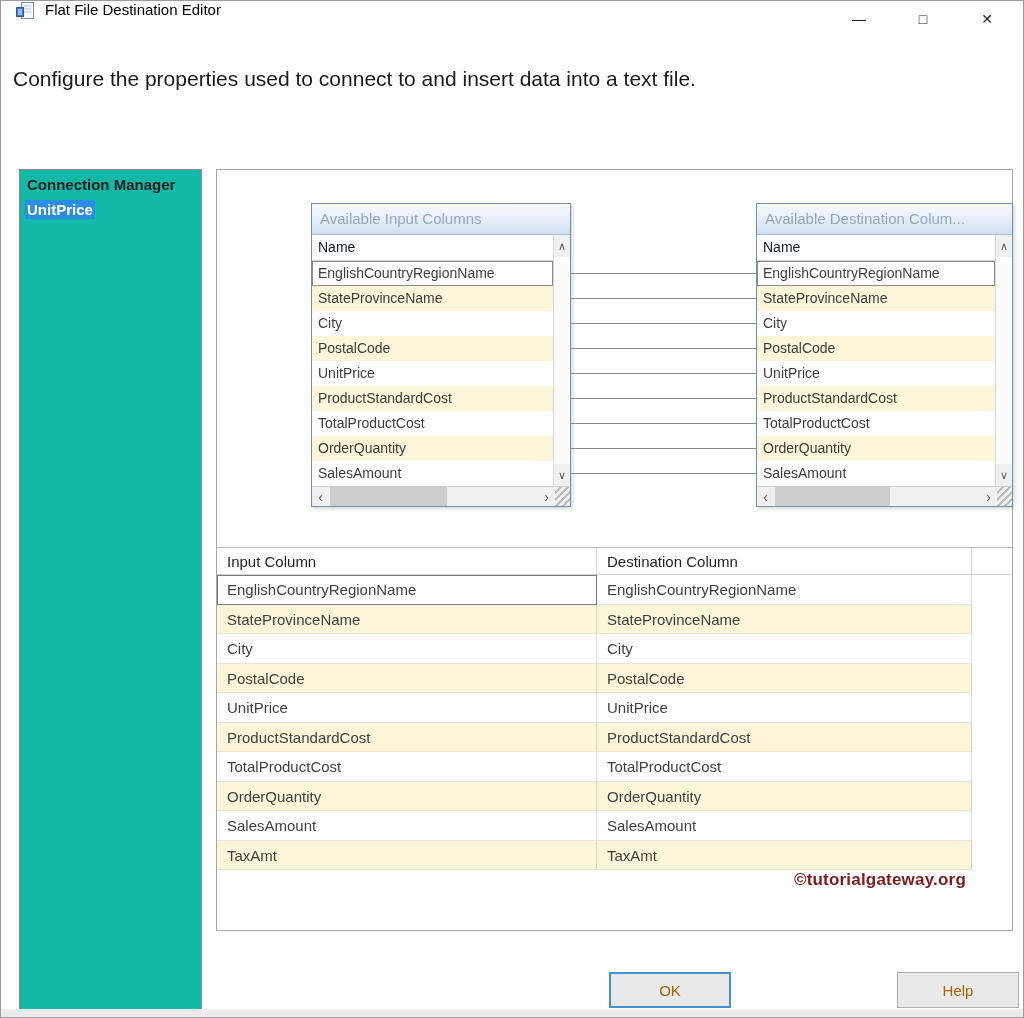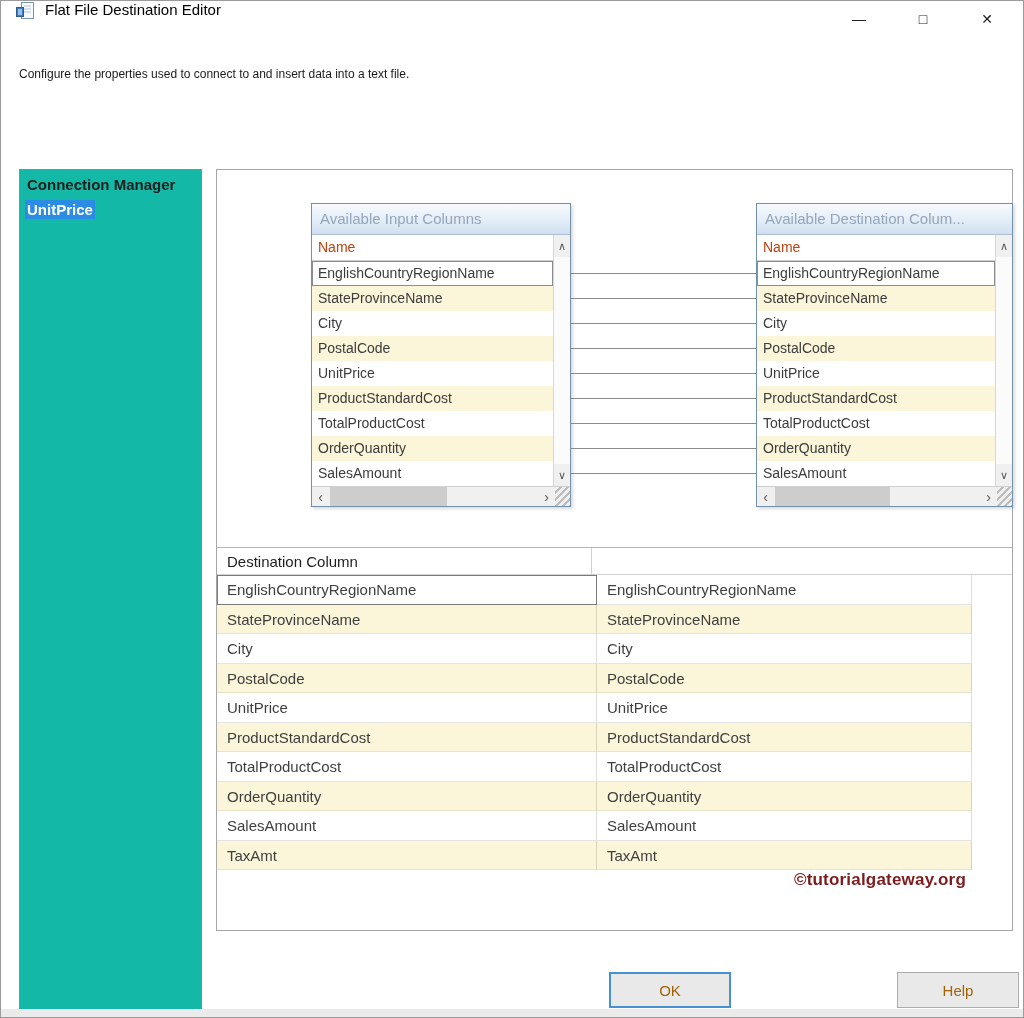--- a/index.html
+++ b/index.html
@@ -9,21 +9,21 @@
     font-family:"Liberation Sans","DejaVu Sans",sans-serif; color:#1e1e1e;
     overflow:hidden; border:1px solid #9b9b9b;
   }
   
   .titlebar { position:absolute; top:0; left:0; right:0; height:36px; display:flex; align-items:flex-start; padding-left:14px; background:#fff; }
   .app-icon { width:20px; height:20px; margin-right:10px; flex:0 0 auto; }
   .title-text { font-size:15px; color:#000; }
   .win-controls { position:absolute; right:4px; top:0; height:36px; display:flex; }
   .win-btn { width:64px; height:36px; display:flex; align-items:center; justify-content:center; font-size:14px; color:#222; }
   
-  .description { position:absolute; left:18px; top:66px; font-size:12px; color:#1a1a1a; }
+  .description { position:absolute; left:12px; top:66px; font-size:21px; color:#1a1a1a; }
   
   .sidebar { position:absolute; left:18px; top:168px; width:183px; height:957px; border:1px solid #8a8a8a; background:#14b8a6;font-weight:bold; }
   .sidebar-item { font-size:15px; padding:2px 5px; margin-top:4px; white-space:nowrap; overflow:hidden; }
   .sidebar-item .lbl { padding:1px 2px; }
   .sidebar-item.selected .lbl { background:#2b8ce4; color:#fff; }
   .sidebar-hscroll { position:absolute; left:0; right:0; bottom:0; height:17px; background:#f0f0f0; display:flex; }
   .sb-btn { width:17px; height:17px; font-size:13px; color:#555; display:flex; align-items:center; justify-content:center; }
   .sb-track { flex:1; position:relative; }
   .sb-thumb { position:absolute; left:2px; top:0; width:104px; height:17px; background:#cdcdcd; }
   
@@ -31,21 +31,21 @@
   .canvas { position:absolute; left:0; top:0; right:0; height:377px; background:#fff; }
   
   .colbox { position:absolute; width:260px; border:1px solid #7191ad; background:#fff; display:flex; flex-direction:column; box-shadow:2px 2px 3px rgba(0,0,0,.15); }
   .colbox.left  { left:94px;  top:33px; }
   .colbox.right { left:539px; top:33px; width:257px; }
   .colbox-header { height:31px; line-height:30px; padding-left:8px; font-size:15px; color:#95a6ba;
     background:linear-gradient(180deg,#f7fafd 0%,#e3edf8 55%,#cfdff0 100%);
     border-bottom:1px solid #aebfd2; white-space:nowrap; overflow:hidden; }
   .colbox-body { display:flex; height:251px; }
   .grid { flex:1; overflow:hidden; }
-  .name-header { height:26px; line-height:25px; padding:0 6px; font-size:14px; color:#c2410c; border-bottom:1px solid #cfcfcf; background:#fff; }
+  .name-header { height:26px; line-height:25px; padding:0 6px; font-size:14px; color:#0f172a; border-bottom:1px solid #cfcfcf; background:#fff; }
   .cb-row { height:25px; line-height:25px; padding:0 6px; font-size:14px; color:#3c3c3c; white-space:nowrap; overflow:hidden; }
   .cb-row.alt { background:#fbf5d9; }
   .cb-row.selected { outline:1px solid #8c8c8c; outline-offset:-1px; }
   .vscroll { width:17px; display:flex; flex-direction:column; border-left:1px solid #d6d6d6; background:#f7f7f7; }
   .v-btn { height:22px; background:#f0f0f0; display:flex; align-items:center; justify-content:center; font-size:11px; color:#555; }
   .v-track { flex:1; background:#fbfbfb; }
   .colbox-hscroll { height:20px; display:flex; border-top:1px solid #cfcfcf; background:#f0f0f0; }
   .h-btn { width:17px; display:flex; align-items:center; justify-content:center; font-size:14px; color:#555; }
   .h-track { flex:1; position:relative; background:#f0f0f0; }
   .h-thumb { position:absolute; left:1px; top:0; bottom:0; width:56%; background:#cdcdcd; }
@@ -188,20 +188,21 @@
             <div class="h-thumb"></div>
           </div>
           <div class="h-btn">›</div>
           <div class="grip"></div>
         </div>
       </div>
     </div>
 
     <div class="map-table">
       <div class="t-header">
+        <div class="c1">Input Column</div>
         <div class="c2">Destination Column</div>
       </div>
       <div class="t-row">
         <div class="c1 focused">EnglishCountryRegionName</div>
         <div class="c2">EnglishCountryRegionName</div>
       </div>
       <div class="t-row alt">
         <div class="c1">StateProvinceName</div>
         <div class="c2">StateProvinceName</div>
       </div>

